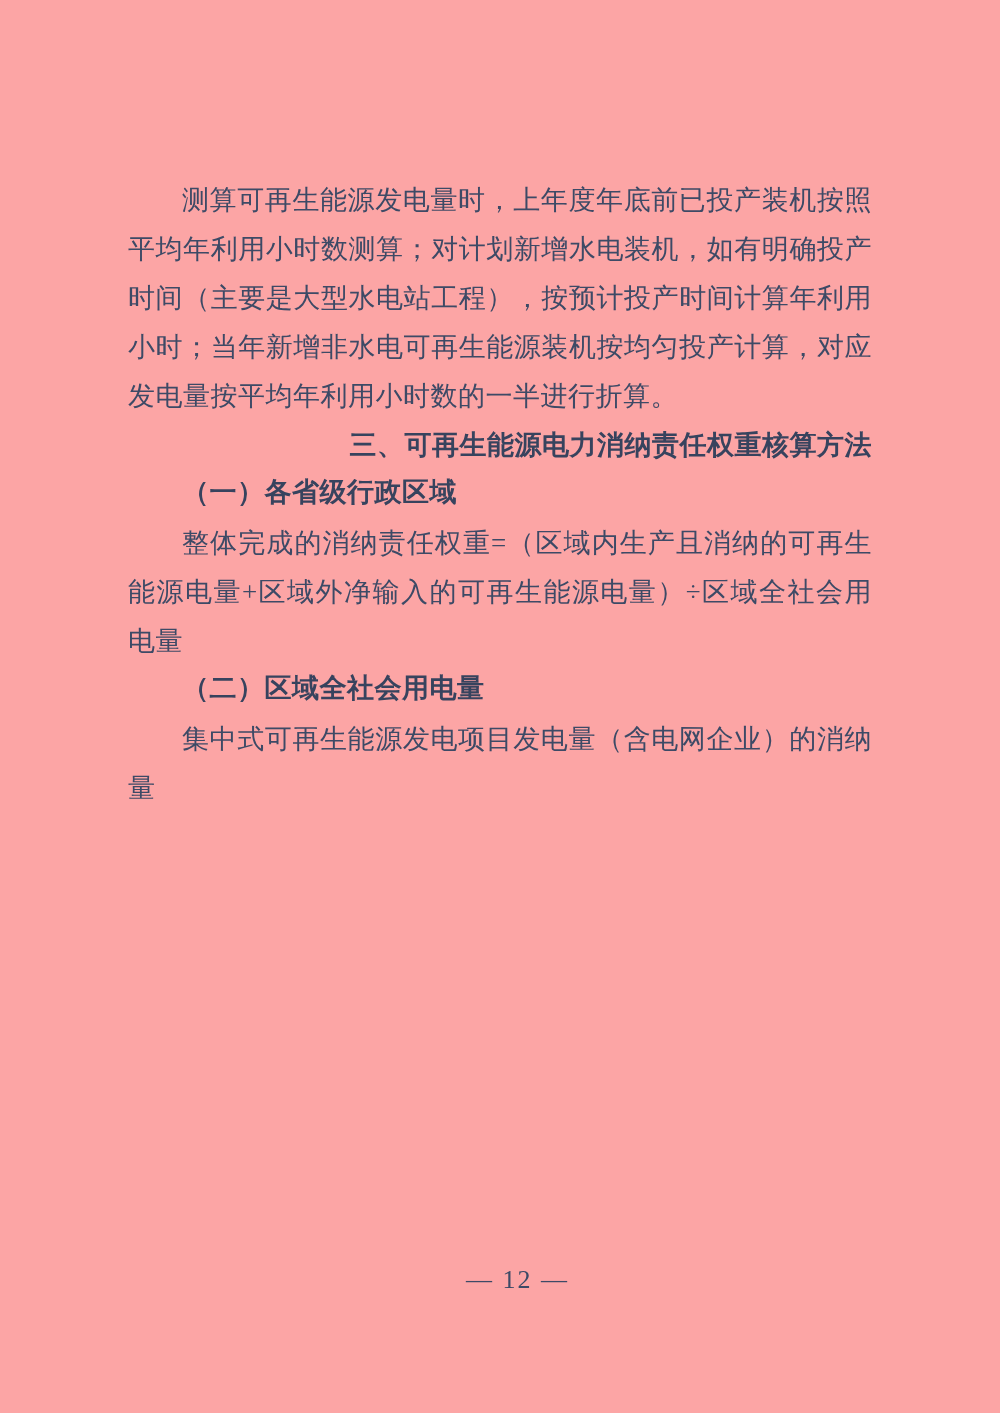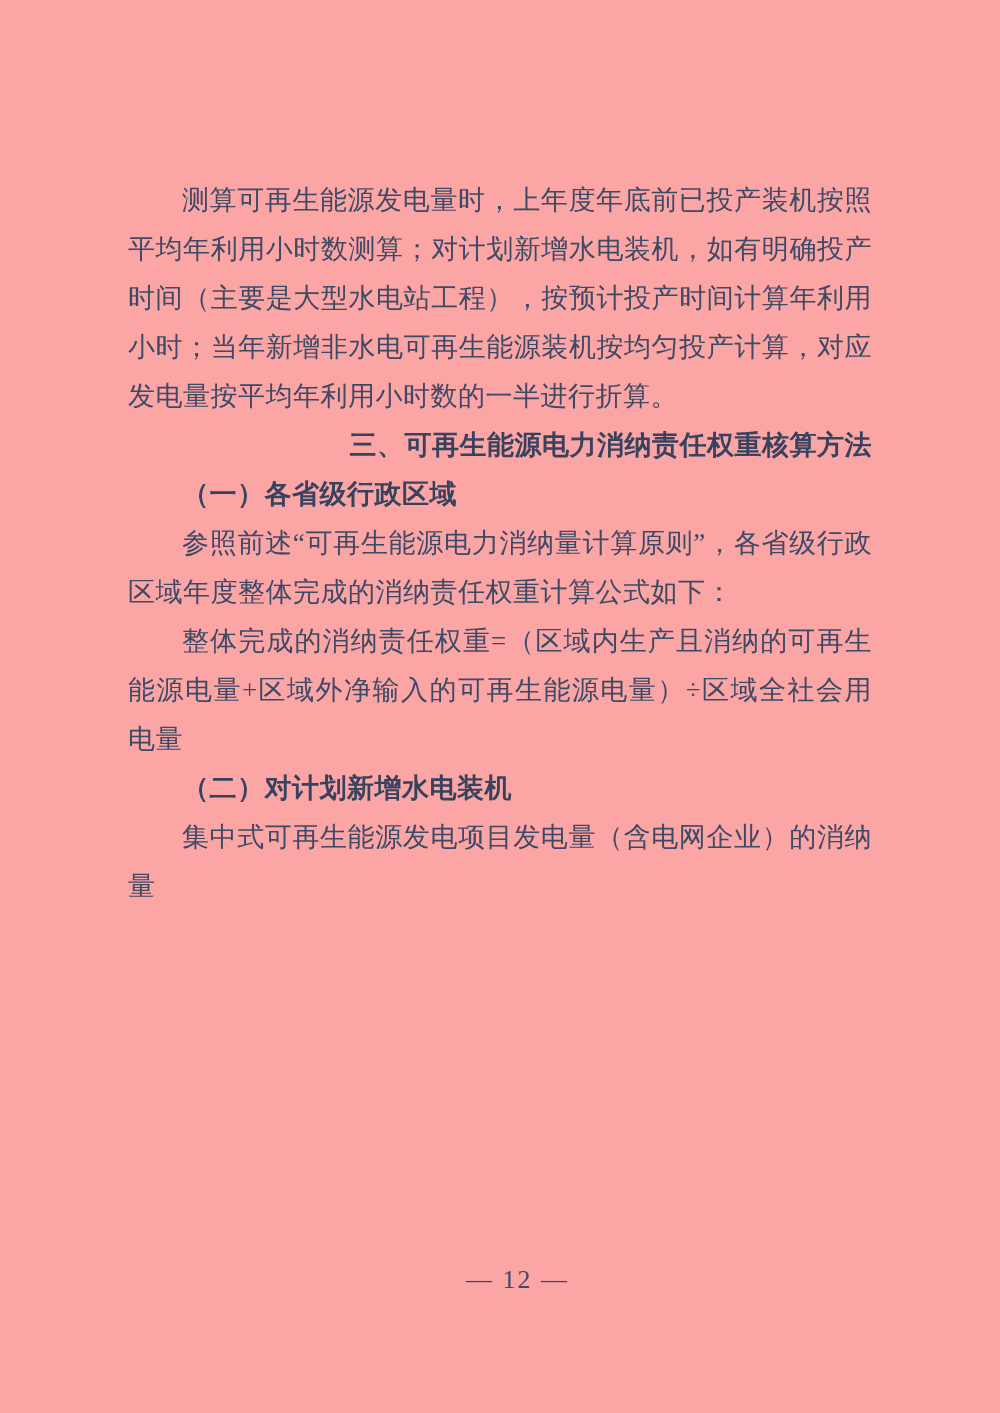--- a/index.html
+++ b/index.html
@@ -42,21 +42,21 @@
     text-indent: 2em;
     color: #37435e;
     text-align: right;
   }
   h3.subsection-heading {
     margin: 0;
     font-size: 27px;
     line-height: 49px;
     letter-spacing: 0.5px;
     font-weight: bold;
-    font-family: Liberation Sans, sans-serif;
+    font-family: Liberation Mono, monospace;
     text-indent: 2em;
     color: #37435e;
   }
   .page-number {
     position: absolute;
     bottom: 118px;
     left: 0;
     right: 0;
     text-align: center;
     font-size: 26px;
@@ -70,25 +70,24 @@
 <body>
 
 <div class="page">
   <div class="content">
     <p class="body-para">测算可再生能源发电量时，上年度年底前已投产装机按照平均年利用小时数测算；对计划新增水电装机，如有明确投产时间（主要是大型水电站工程），按预计投产时间计算年利用小时；当年新增非水电可再生能源装机按均匀投产计算，对应发电量按平均年利用小时数的一半进行折算。</p>
 
     <h2 class="section-heading">三、可再生能源电力消纳责任权重核算方法</h2>
 
     <h3 class="subsection-heading">（一）各省级行政区域</h3>
 
-    <p class="body-para">参照前述“可再生能源电力消纳量计算原则”，各省级行政区域年度整体完成的消纳责任权重计算公式如下：</p>
 
     <p class="body-para">整体完成的消纳责任权重=（区域内生产且消纳的可再生能源电量+区域外净输入的可再生能源电量）÷区域全社会用电量</p>
 
 
 
-    <h3 class="subsection-heading">（二）对计划新增水电装机</h3>
+    <h3 class="subsection-heading">（二）区域全社会用电量</h3>
 
     <p class="body-para">集中式可再生能源发电项目发电量（含电网企业）的消纳量</p>
   </div>
 
   <div class="page-number">— 12 —</div>
 </div>
 
 </body></html>

